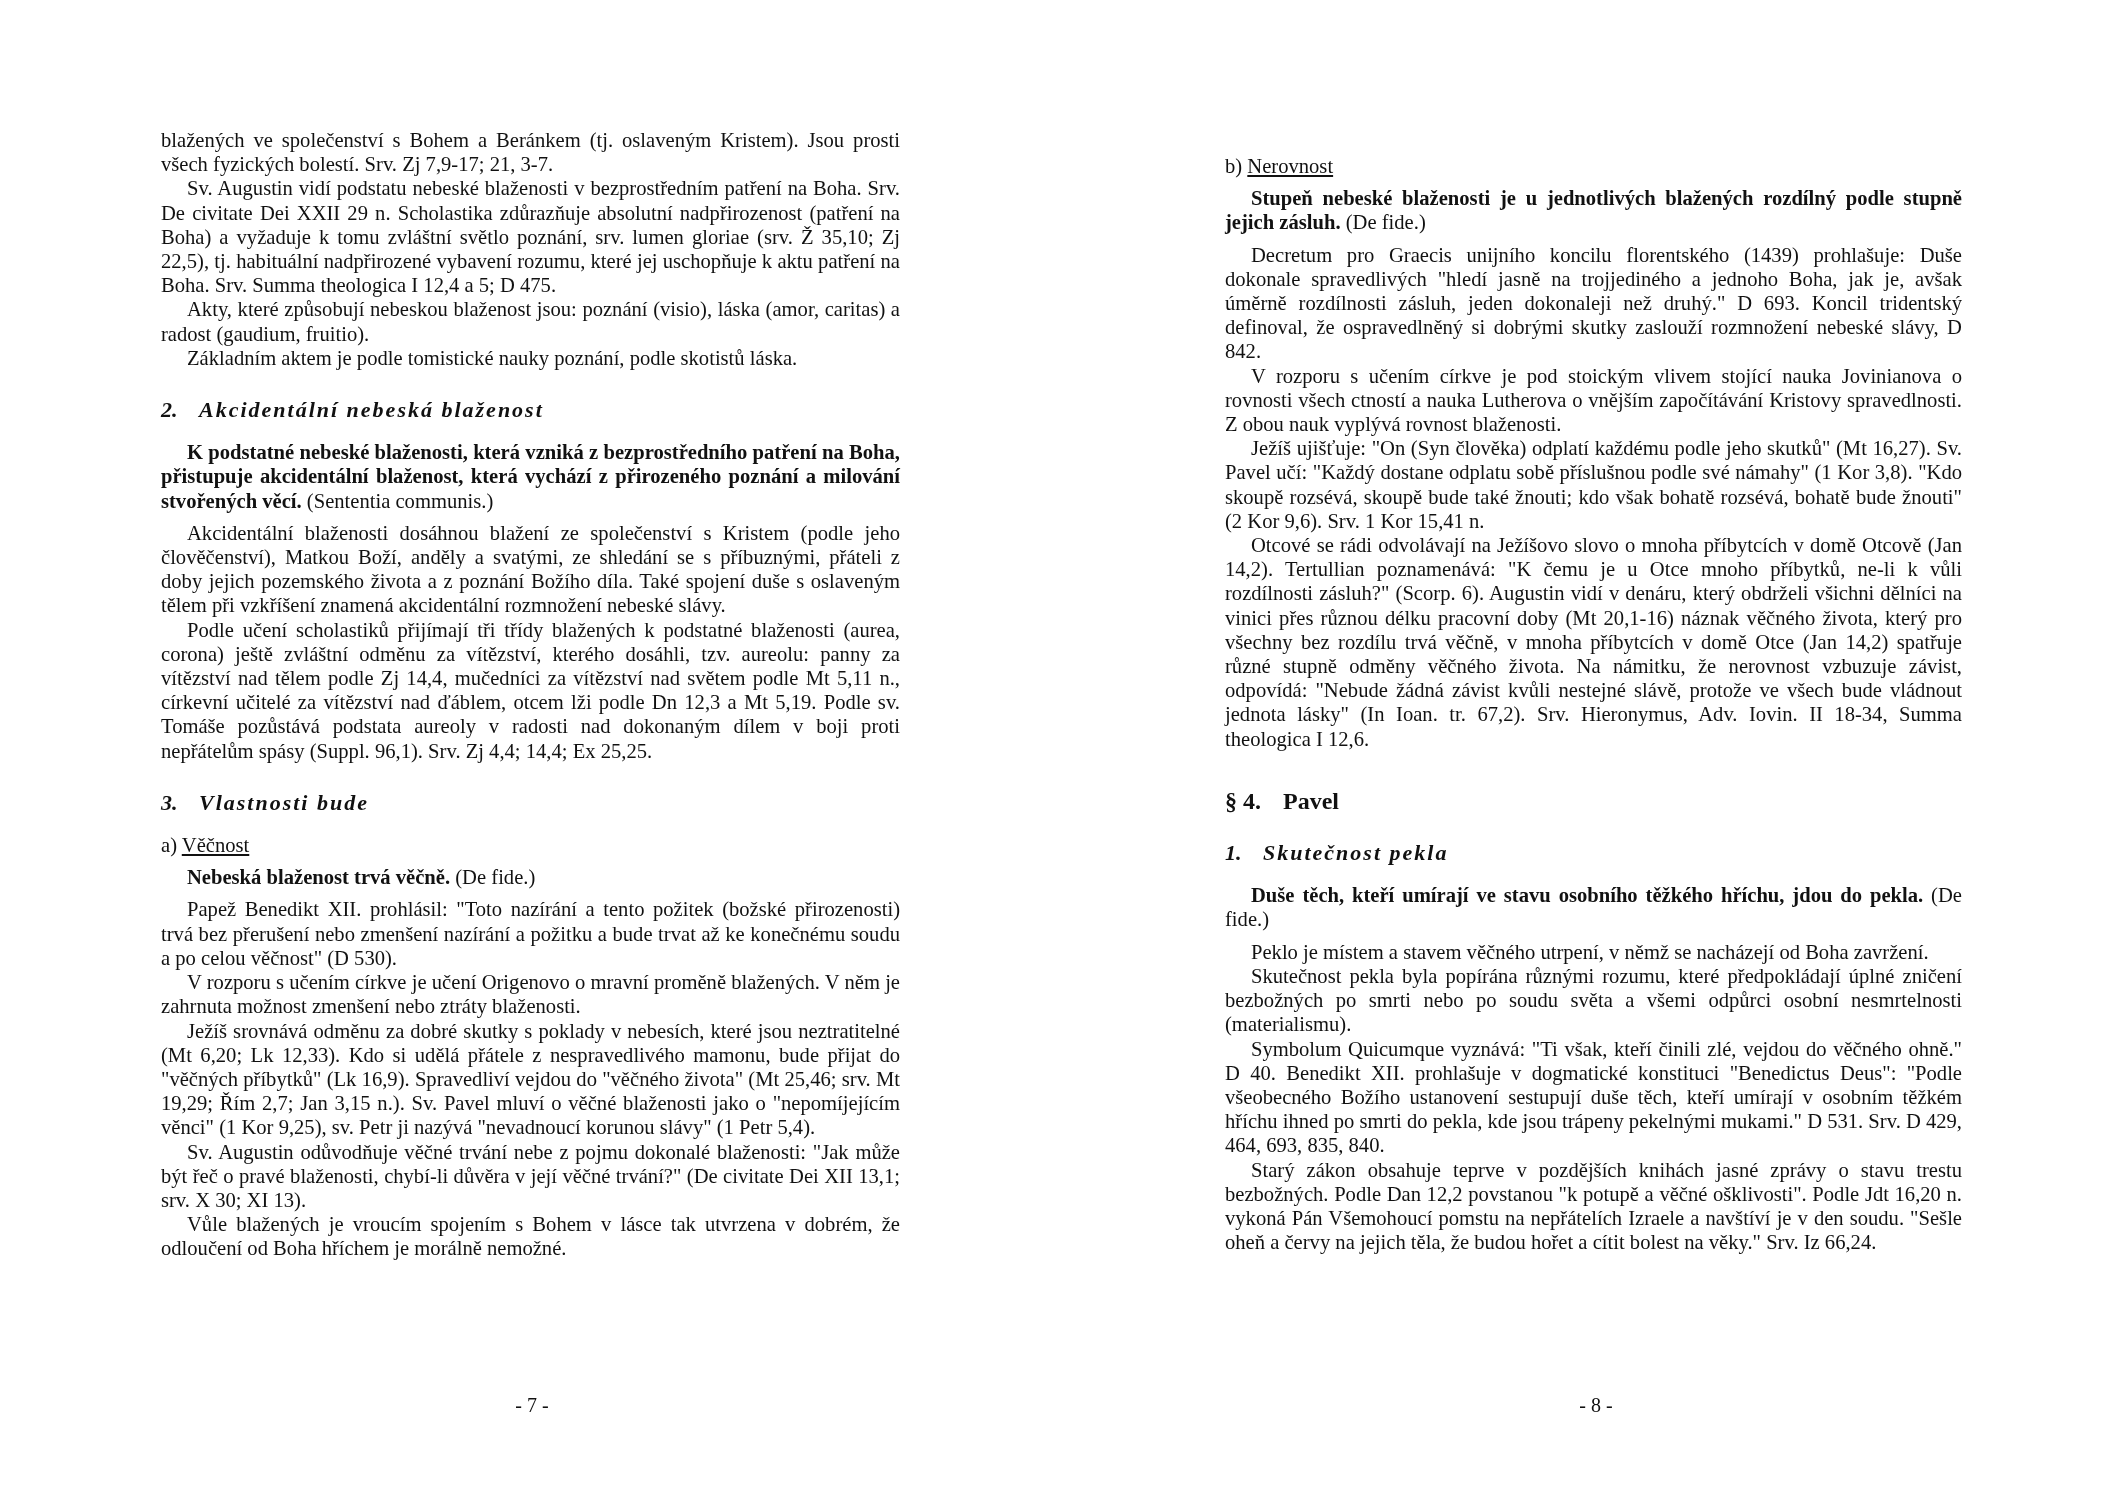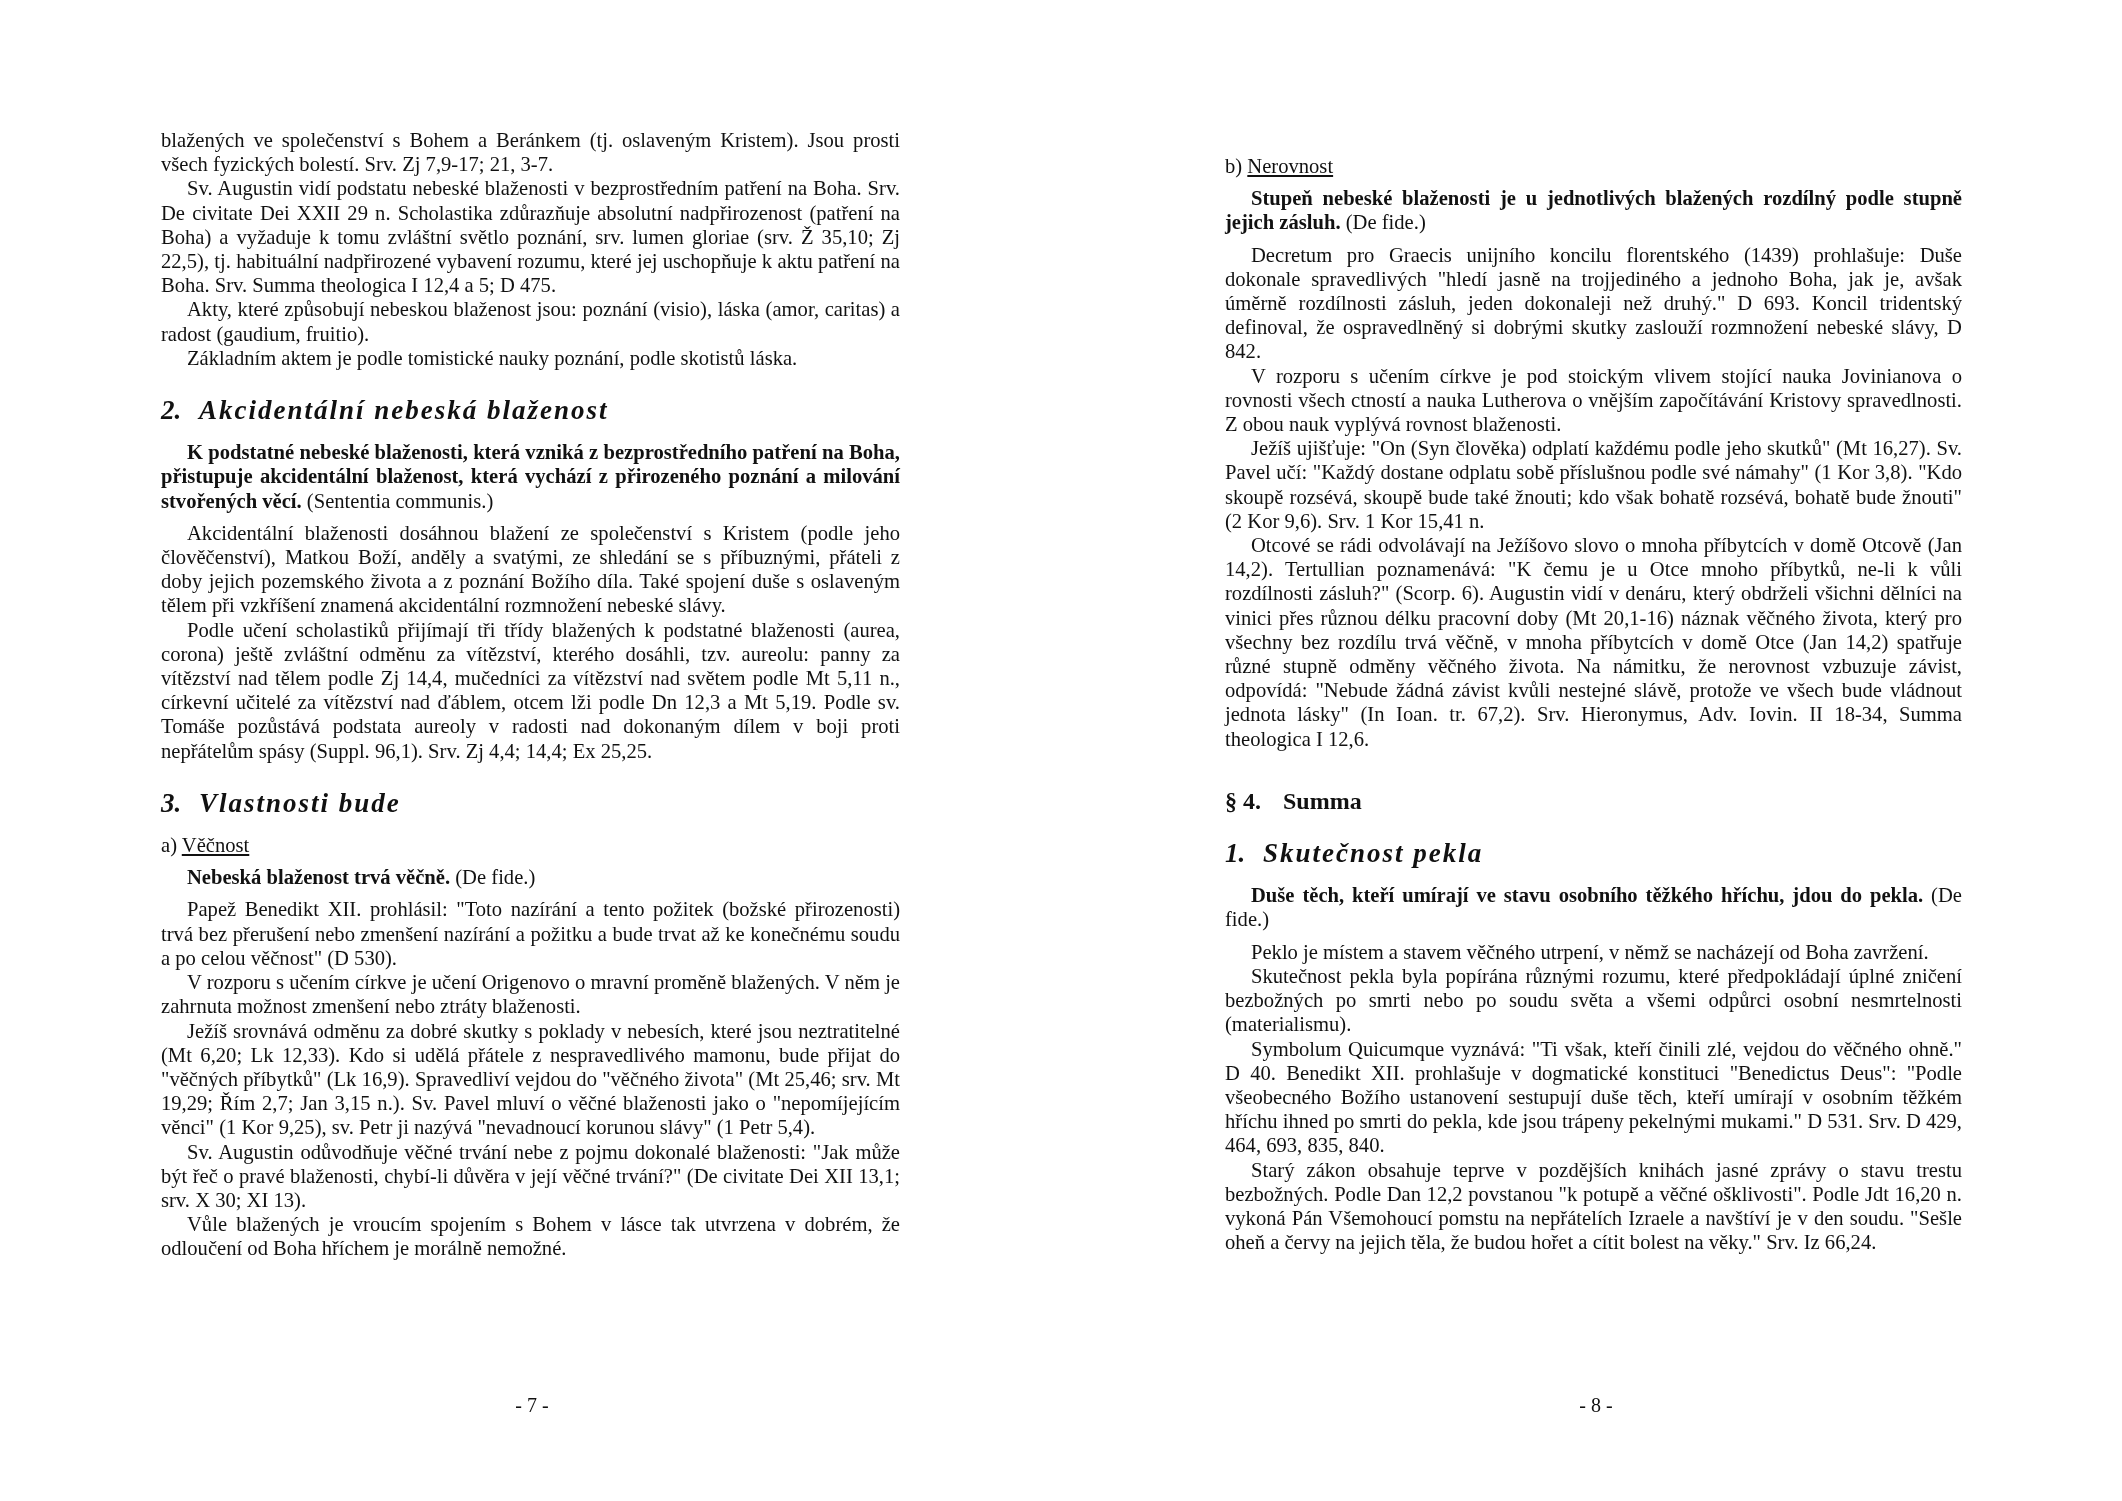--- a/index.html
+++ b/index.html
@@ -9,21 +9,21 @@
     overflow: hidden;
   }
   .page { position: absolute; top: 0; height: 1501px; }
   .col { position: absolute; font-size: 20.6px; line-height: 24.2px; text-align: justify; hyphens: none; }
   #left-col { left: 161px; top: 128px; width: 739px; }
   #right-col { left: 1225px; top: 154px; width: 737px; }
   p { margin: 0; text-indent: 26px; }
   p.noind { text-indent: 0; }
   .thesis { margin-top: 8px; margin-bottom: 8px; }
   .thesis b { font-weight: bold; }
-  h3 { font-style: italic; font-weight: bold; font-size: 27px; letter-spacing: 2px; margin: 28px 0 18px 0; text-indent: 0; }
+  h3 { font-style: italic; font-weight: bold; font-size: 22px; letter-spacing: 2px; margin: 28px 0 18px 0; text-indent: 0; }
   h3 .num { display: inline-block; width: 38px; letter-spacing: 0; }
   h2 { font-weight: bold; font-size: 24px; margin: 38px 0 22px 0; }
   h2 .num { display: inline-block; width: 58px; }
   .sub { margin: 10px 0 6px 0; text-indent: 0; }
   .sub u { text-decoration: underline; }
   .pagenum { position: absolute; top: 1394px; font-size: 20px; width: 100px; text-align: center; }
   #pn-left { left: 482px; }
   #pn-right { left: 1546px; }
 </style>
 </head>
@@ -57,21 +57,21 @@
 
 <div class="page">
   <div class="col" id="right-col">
     <p class="sub" style="margin-top:0"><span>b)</span> <u>Nerovnost</u></p>
     <p class="thesis"><b>Stupeň nebeské blaženosti je u jednotlivých blažených rozdílný podle stupně jejich zásluh.</b><span> (De fide.)</span></p>
     <p>Decretum pro Graecis unijního koncilu florentského (1439) prohlašuje: Duše dokonale spravedlivých "hledí jasně na trojjediného a jednoho Boha, jak je, avšak úměrně rozdílnosti zásluh, jeden dokonaleji než druhý." D 693. Koncil tridentský definoval, že ospravedlněný si dobrými skutky zaslouží rozmnožení nebeské slávy, D 842.</p>
     <p>V rozporu s učením církve je pod stoickým vlivem stojící nauka Jovinianova o rovnosti všech ctností a nauka Lutherova o vnějším započítávání Kristovy spravedlnosti. Z obou nauk vyplývá rovnost blaženosti.</p>
     <p>Ježíš ujišťuje: "On (Syn člověka) odplatí každému podle jeho skutků" (Mt 16,27). Sv. Pavel učí: "Každý dostane odplatu sobě příslušnou podle své námahy" (1 Kor 3,8). "Kdo skoupě rozsévá, skoupě bude také žnouti; kdo však bohatě rozsévá, bohatě bude žnouti" (2 Kor 9,6). Srv. 1 Kor 15,41 n.</p>
     <p>Otcové se rádi odvolávají na Ježíšovo slovo o mnoha příbytcích v domě Otcově (Jan 14,2). Tertullian poznamenává: "K čemu je u Otce mnoho příbytků, ne-li k vůli rozdílnosti zásluh?" (Scorp. 6). Augustin vidí v denáru, který obdrželi všichni dělníci na vinici přes různou délku pracovní doby (Mt 20,1-16) náznak věčného života, který pro všechny bez rozdílu trvá věčně, v mnoha příbytcích v domě Otce (Jan 14,2) spatřuje různé stupně odměny věčného života. Na námitku, že nerovnost vzbuzuje závist, odpovídá: "Nebude žádná závist kvůli nestejné slávě, protože ve všech bude vládnout jednota lásky" (In Ioan. tr. 67,2). Srv. Hieronymus, Adv. Iovin. II 18-34, Summa theologica I 12,6.</p>
 
-    <h2><span class="num">§ 4.</span><span>Summa</span></h2>
+    <h2><span class="num">§ 4.</span><span>Pavel</span></h2>
 
     <h3><span class="num">1.</span><span>Skutečnost pekla</span></h3>
 
     <p class="thesis"><b>Duše těch, kteří umírají ve stavu osobního těžkého hříchu, jdou do pekla.</b><span> (De fide.)</span></p>
     <p>Peklo je místem a stavem věčného utrpení, v němž se nacházejí od Boha zavržení.</p>
     <p>Skutečnost pekla byla popírána různými rozumu, které předpokládají úplné zničení bezbožných po smrti nebo po soudu světa a všemi odpůrci osobní nesmrtelnosti (materialismu).</p>
     <p>Symbolum Quicumque vyznává: "Ti však, kteří činili zlé, vejdou do věčného ohně." D 40. Benedikt XII. prohlašuje v dogmatické konstituci "Benedictus Deus": "Podle všeobecného Božího ustanovení sestupují duše těch, kteří umírají v osobním těžkém hříchu ihned po smrti do pekla, kde jsou trápeny pekelnými mukami." D 531. Srv. D 429, 464, 693, 835, 840.</p>
     <p>Starý zákon obsahuje teprve v pozdějších knihách jasné zprávy o stavu trestu bezbožných. Podle Dan 12,2 povstanou "k potupě a věčné ošklivosti". Podle Jdt 16,20 n. vykoná Pán Všemohoucí pomstu na nepřátelích Izraele a navštíví je v den soudu. "Sešle oheň a červy na jejich těla, že budou hořet a cítit bolest na věky." Srv. Iz 66,24.</p>
   </div>
   <div class="pagenum" id="pn-right">- 8 -</div>

